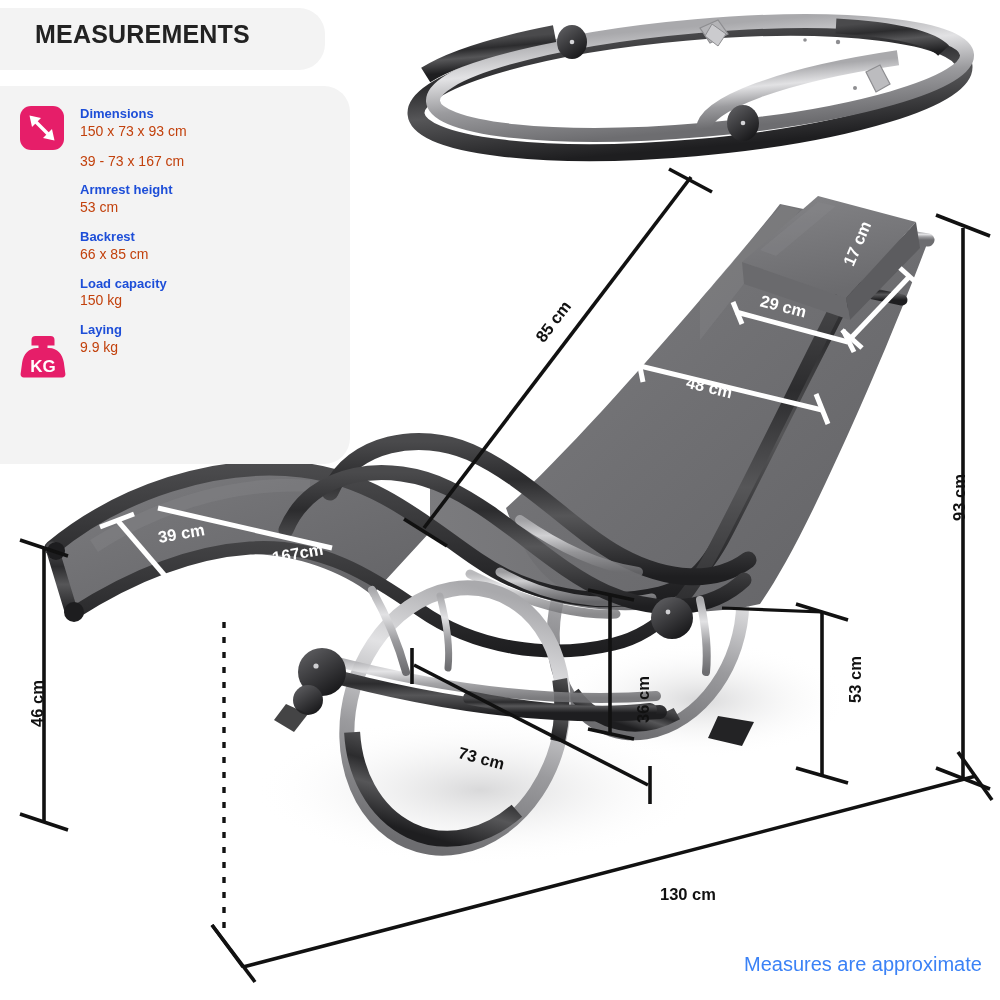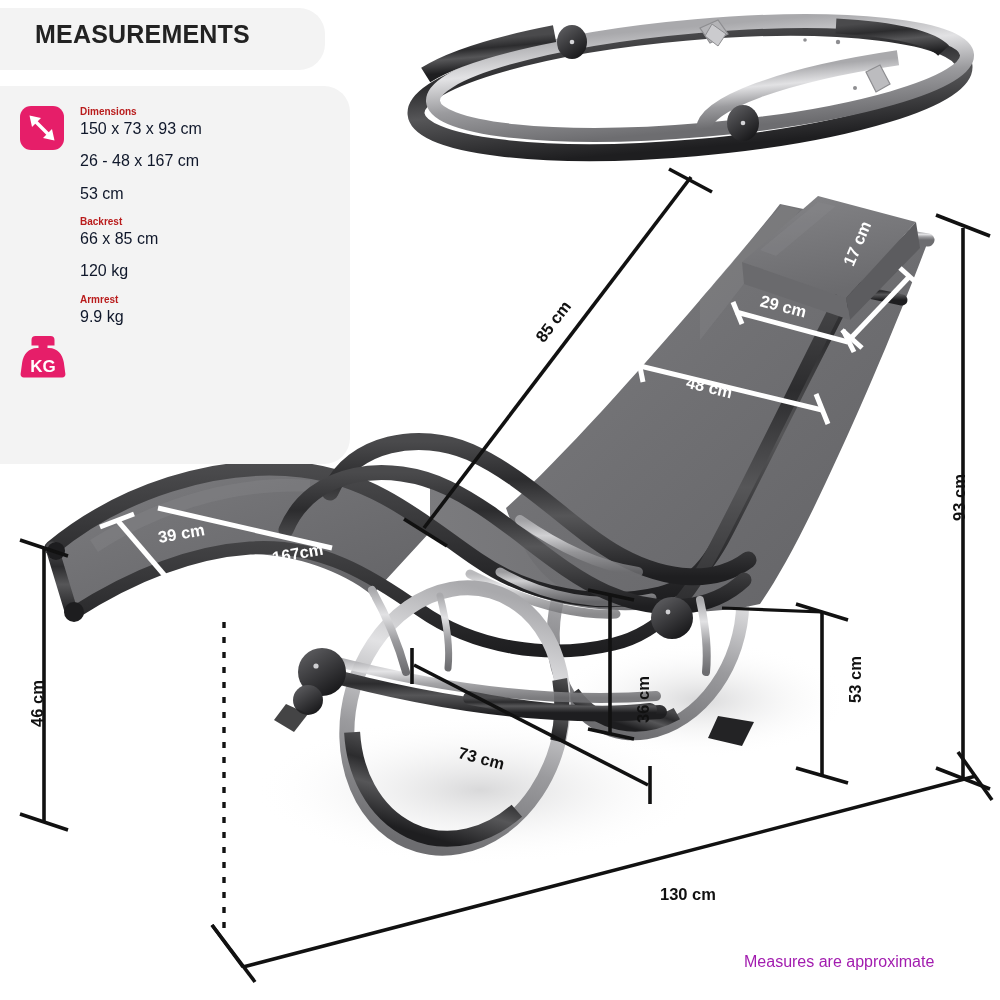--- a/index.html
+++ b/index.html
@@ -21,43 +21,43 @@
   #header-title{
     position:absolute;left:35px;top:20px;
     font-size:25px;font-weight:bold;letter-spacing:.2px;
     color:#222222;
   }
   #spec-panel{left:0;top:86px;width:350px;height:378px;border-radius:0 26px 26px 0;}
 
   .spec-list{position:absolute;left:80px;top:106px;width:250px;}
   .spec-item{margin-bottom:12px;}
   .spec-label{
-    font-size:10px;font-weight:bold;color:#b91c1c;line-height:1.28;
+    font-size:13px;font-weight:bold;color:#1d4ed8;line-height:1.28;
   }
   .spec-value{
-    font-size:16px;font-weight:normal;color:#0f172a;line-height:1.28;
+    font-size:14px;font-weight:normal;color:#c2410c;line-height:1.28;
   }
 
   .spec-icon{position:absolute;left:20px;}
   #dimensions-icon{top:106px;}
   #load-icon{top:332px;}
 
   
   .dim-label{
     position:absolute;
     font-size:16.5px;font-weight:bold;
     white-space:nowrap;
     transform-origin:50% 50%;
   }
   .dim-dark{color:#111111;}
   .dim-light{color:#ffffff;}
 
   #footnote{
     position:absolute;left:744px;top:953px;
-    font-size:16px;color:#a21caf;font-weight:normal;white-space:nowrap;
+    font-size:20px;color:#3b82f6;font-weight:normal;white-space:nowrap;
   }
 </style>
 </head>
 <body>
 
 <div id="stage">
 
   <svg width="1000" height="1000" viewBox="0 0 1000 1000" style="position:absolute;left:0;top:0;">
     <defs>
       <linearGradient id="gTube" x1="0" y1="0" x2="0" y2="1">
@@ -304,34 +304,36 @@
       <text x="23" y="40" font-family="Liberation Sans, sans-serif" font-size="17" font-weight="bold" fill="#ffffff" text-anchor="middle">KG</text>
     </svg>
   </div>
 
   <div class="spec-list">
     <div class="spec-item">
       <div class="spec-label">Dimensions</div>
       <div class="spec-value">150 x 73 x 93 cm</div>
     </div>
     <div class="spec-item">
-      <div class="spec-value">26 - 48 x 167 cm</div>
-    </div>
-    <div class="spec-item">
+      <div class="spec-value">39 - 73 x 167 cm</div>
+    </div>
+    <div class="spec-item">
+      <div class="spec-label">Armrest height</div>
       <div class="spec-value">53 cm</div>
     </div>
     <div class="spec-item">
       <div class="spec-label">Backrest</div>
       <div class="spec-value">66 x 85 cm</div>
     </div>
     <div class="spec-item">
-      <div class="spec-value">120 kg</div>
-    </div>
-    <div class="spec-item">
-      <div class="spec-label">Armrest</div>
+      <div class="spec-label">Load capacity</div>
+      <div class="spec-value">150 kg</div>
+    </div>
+    <div class="spec-item">
+      <div class="spec-label">Laying</div>
       <div class="spec-value">9.9 kg</div>
     </div>
   </div>
 
   <div class="dim-label dim-dark" style="left:530px;top:312px;transform:rotate(-52.8deg);">85 cm</div>
 
   <div class="dim-label dim-light" style="left:834px;top:234px;transform:rotate(-67deg);">17 cm</div>
 
   <div class="dim-label dim-light" style="left:760px;top:297px;transform:rotate(14.5deg);">29 cm</div>
 

